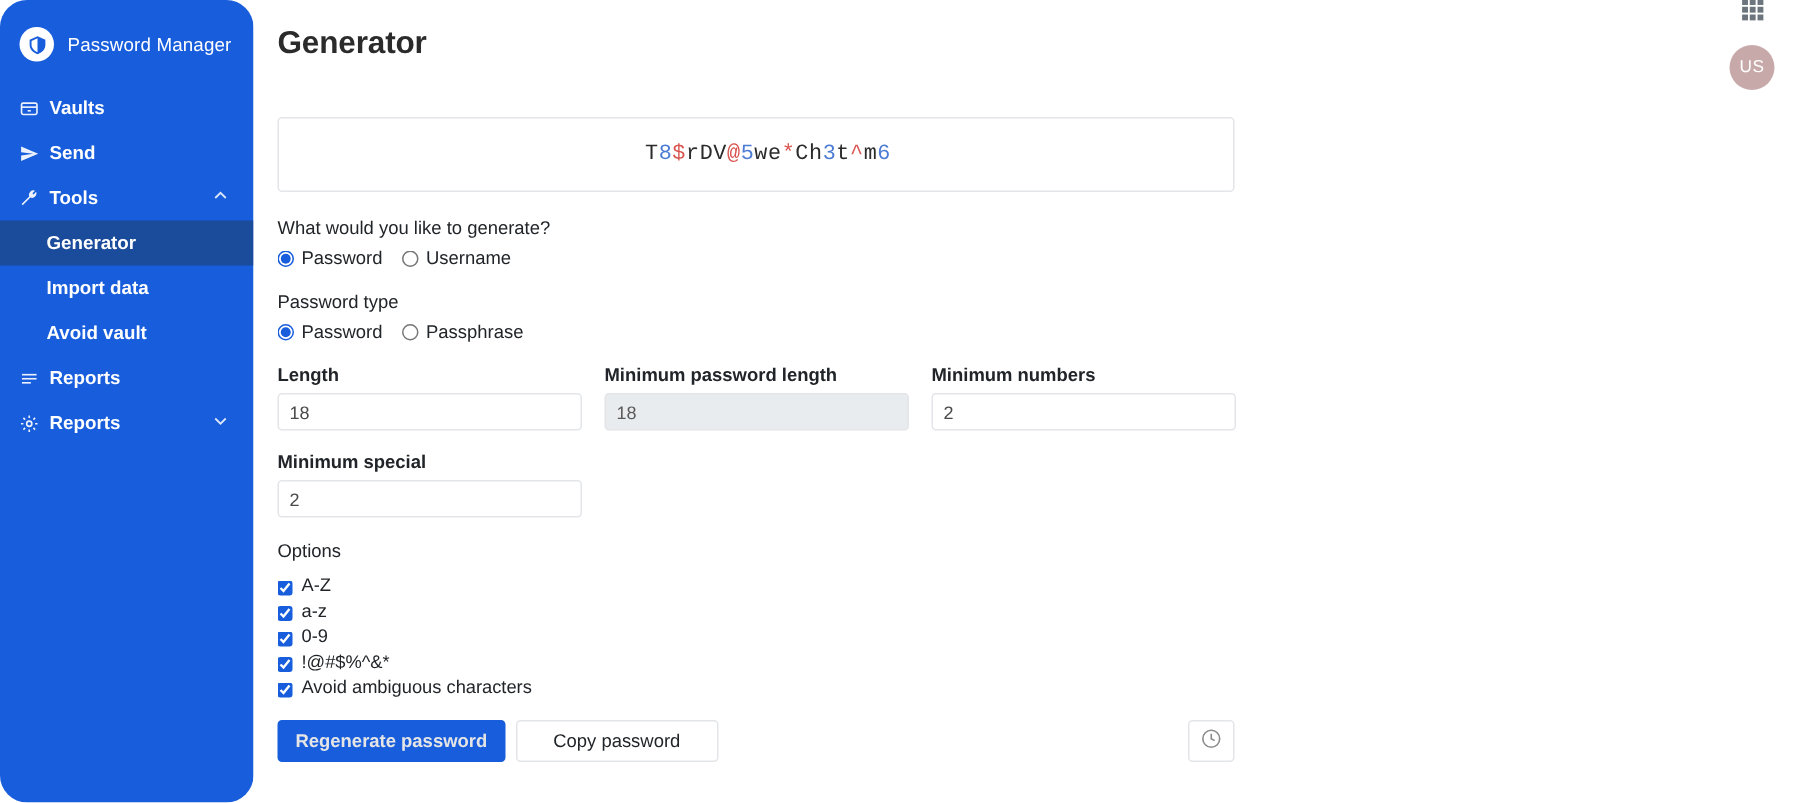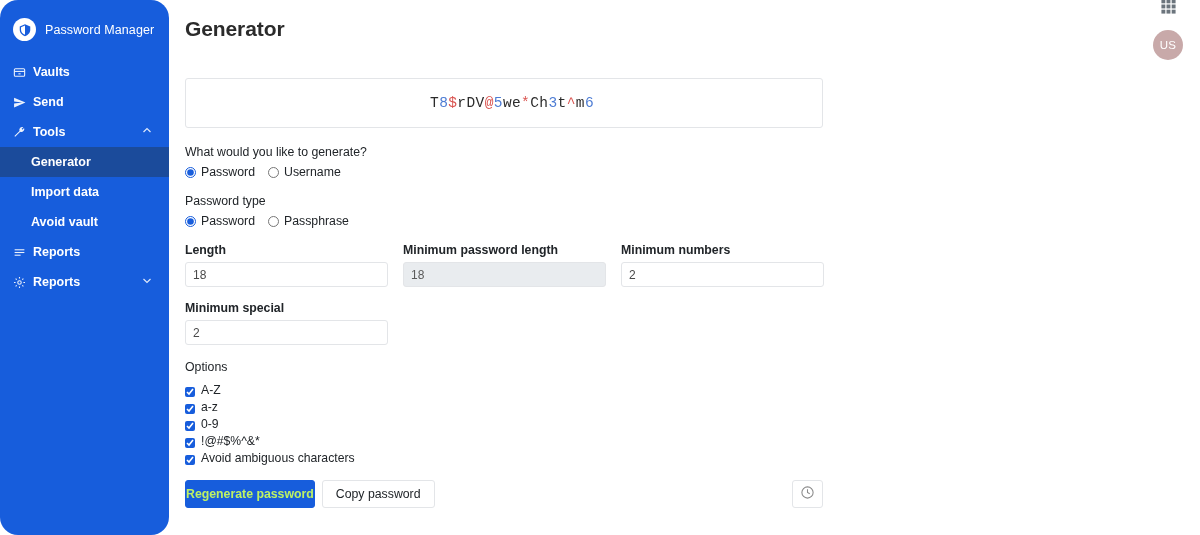--- a/index.html
+++ b/index.html
@@ -160,29 +160,29 @@
   }
   .btn {
     height: 28px;
     font-size: 12.3px;
     border-radius: 3px;
     cursor: pointer;
     font-family: "Liberation Sans", sans-serif;
     display: flex; align-items: center; justify-content: center;
   }
   .btn-primary {
-    background: #175ddc; color: #bef264;
+    background: #175ddc; color: #e5e5e5;
     border: 1px solid #175ddc;
     font-weight: bold;
-    padding: 0 0;
+    padding: 0 11px;
   }
   .btn-secondary {
     background: #ffffff; color: #212529;
     border: 1px solid #e3e5e8;
-    padding: 0 13px;
+    padding: 0 24px;
     margin-left: 7px;
   }
   .history-btn {
     margin-left: auto;
     width: 31px; height: 28px;
     border: 1px solid #e3e5e8;
     border-radius: 3px;
     background: #ffffff;
     display: flex; align-items: center; justify-content: center;
     cursor: pointer;

